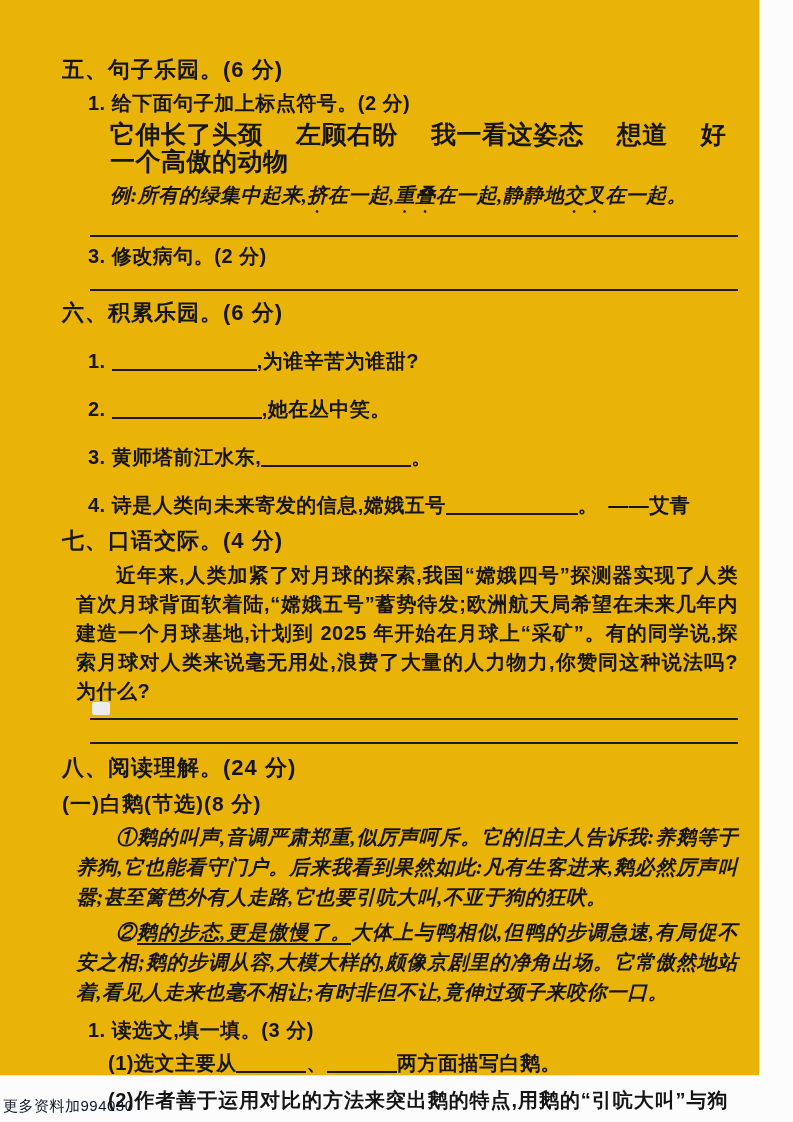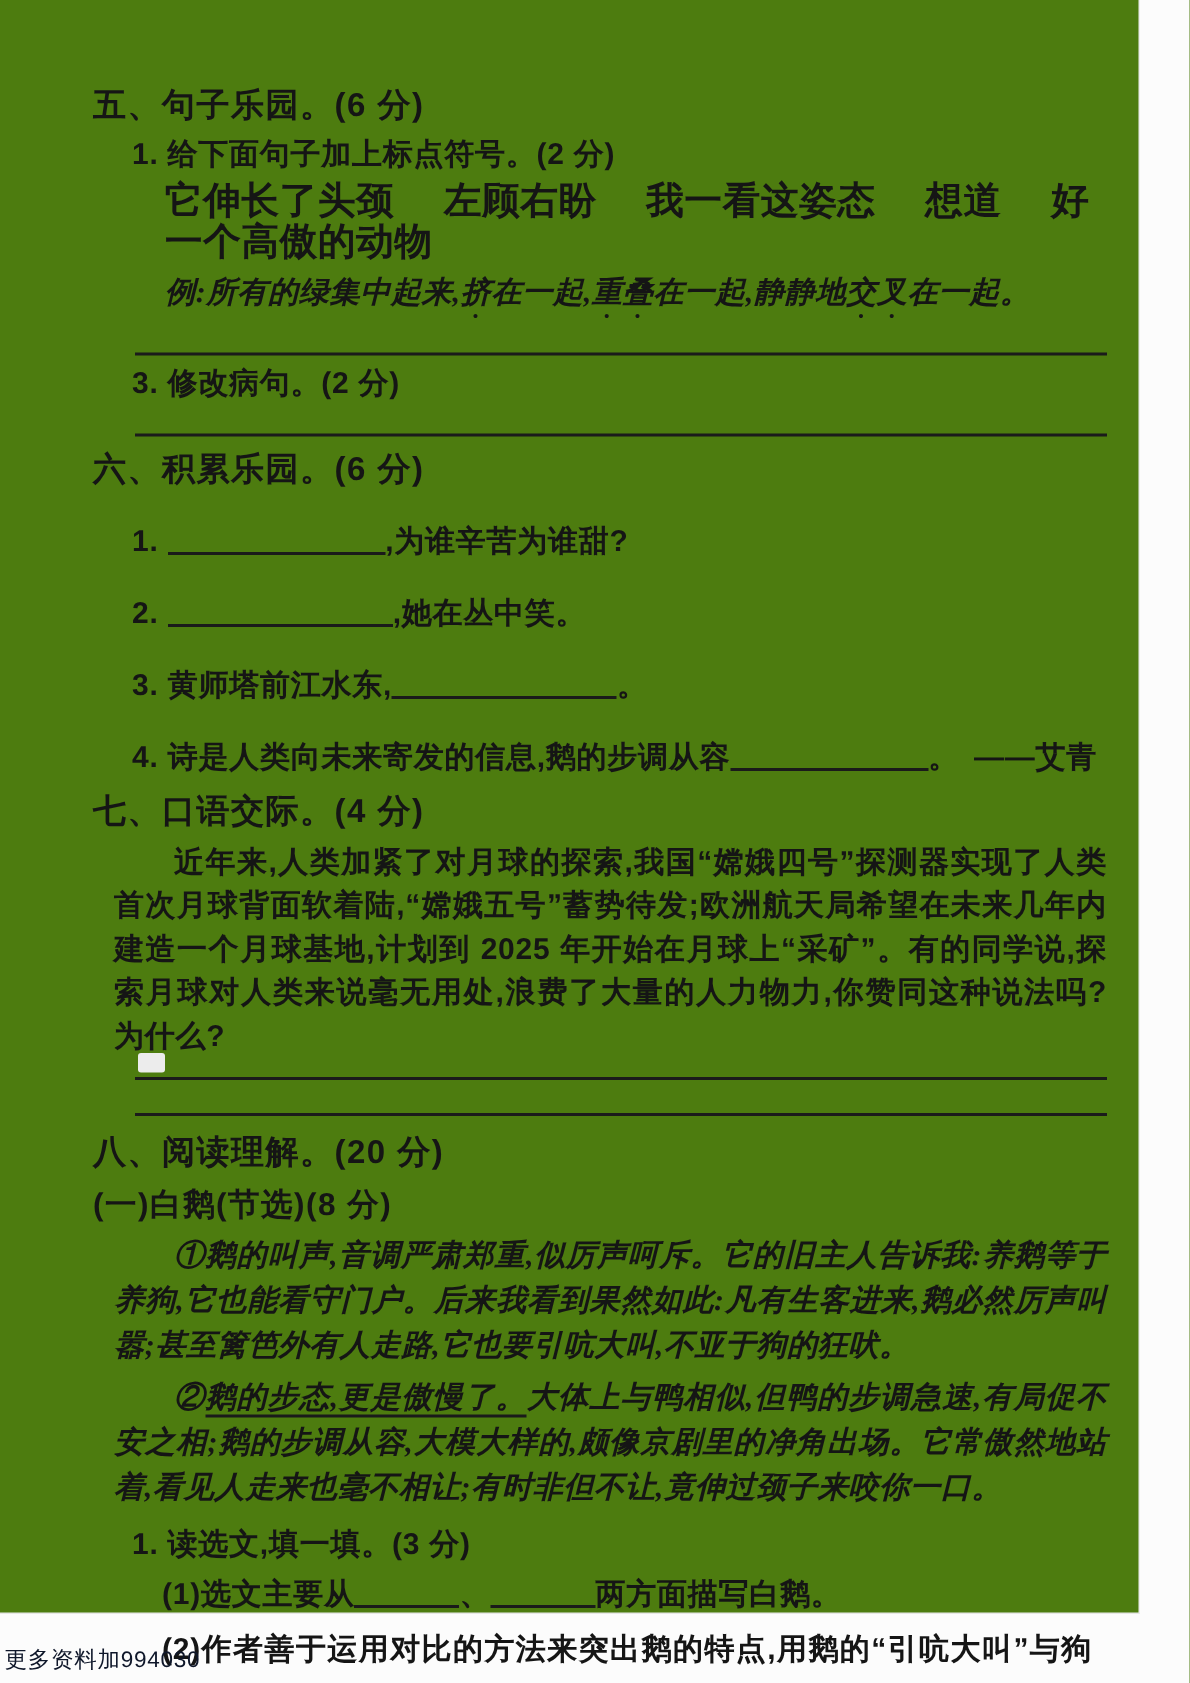--- a/index.html
+++ b/index.html
@@ -4,21 +4,21 @@
 <style>
   html,body{margin:0;padding:0;}
   body{
     width:793px;height:1122px;position:relative;overflow:hidden;
     background:#fcfcfc;
     font-family:"Liberation Sans","DejaVu Sans",sans-serif;
     color:#151515;
   }
   .paper{
     position:absolute;left:0;top:0;width:759px;height:1075px;
-    background:#4d7c0f;
+    background:#eab308;
     border-right:1px solid #ededed;
     border-bottom:1px solid #e7e7e7;
   }
   .content{position:absolute;left:62px;top:56px;width:680px;}
 
   .sec-title{
     font-weight:700;font-size:22px;line-height:28px;letter-spacing:1px;
     margin:0;
   }
   .q-label{
@@ -96,28 +96,28 @@
     <div class="q-text">它伸长了头颈　 左顾右盼　 我一看这姿态　 想道　 好一个高傲的动物</div>
     <div class="example kai"><span>例:所有的绿集中起来,</span><span class="em-dot">挤</span><span>在一起,</span><span class="em-dot">重叠</span><span>在一起,静静地</span><span class="em-dot">交叉</span><span>在一起。</span></div>
     <div class="ansline" style="margin-top:18px;"></div>
     <div class="q-label">3. 修改病句。(2 分)</div>
     <div class="ansline" style="margin-top:20px;"></div>
 
     <div class="sec-title" style="margin-top:8px;">六、积累乐园。(6 分)</div>
     <div class="fill-item"><span>1.</span> <span class="blank b145"></span><span>,为谁辛苦为谁甜?</span></div>
     <div class="fill-item"><span>2.</span> <span class="blank b150"></span><span>,她在丛中笑。</span></div>
     <div class="fill-item"><span>3.</span> <span>黄师塔前江水东,</span><span class="blank b150"></span><span>。</span></div>
-    <div class="fill-item"><span>4.</span> <span>诗是人类向未来寄发的信息,鹅的步调从容</span><span class="blank b132"></span><span>。</span><span class="attribution">——艾青</span></div>
+    <div class="fill-item"><span>4.</span> <span>诗是人类向未来寄发的信息,嫦娥五号</span><span class="blank b132"></span><span>。</span><span class="attribution">——艾青</span></div>
 
     <div class="sec-title" style="margin-top:8px;">七、口语交际。(4 分)</div>
     <div class="para">近年来,人类加紧了对月球的探索,我国“嫦娥四号”探测器实现了人类首次月球背面软着陆,“嫦娥五号”蓄势待发;欧洲航天局希望在未来几年内建造一个月球基地,计划到 2025 年开始在月球上“采矿”。有的同学说,探索月球对人类来说毫无用处,浪费了大量的人力物力,你赞同这种说法吗? 为什么?</div>
     <div class="ansline" style="margin-top:12px;"></div>
     <div class="ansline" style="margin-top:22px;"></div>
 
-    <div class="sec-title" style="margin-top:10px;">八、阅读理解。(20 分)</div>
+    <div class="sec-title" style="margin-top:10px;">八、阅读理解。(24 分)</div>
     <div class="passage-title">(一)白鹅(节选)(8 分)</div>
     <div class="passage kai">①鹅的叫声,音调严肃郑重,似厉声呵斥。它的旧主人告诉我:养鹅等于养狗,它也能看守门户。后来我看到果然如此:凡有生客进来,鹅必然厉声叫嚣;甚至篱笆外有人走路,它也要引吭大叫,不亚于狗的狂吠。</div>
     <div class="passage kai"><span>②</span><span class="underlined">鹅的步态,更是傲慢了。</span><span>大体上与鸭相似,但鸭的步调急速,有局促不安之相;鹅的步调从容,大模大样的,颇像京剧里的净角出场。它常傲然地站着,看见人走来也毫不相让;有时非但不让,竟伸过颈子来咬你一口。</span></div>
     <div class="q-label" style="margin-left:26px;margin-top:10px;">1. 读选文,填一填。(3 分)</div>
     <div class="sub-q"><span>(1)</span><span>选文主要从</span><span class="blank b70"></span><span>、</span><span class="blank b70"></span><span>两方面描写白鹅。</span></div>
     <div class="sub-q"><span>(2)</span><span>作者善于运用对比的方法来突出鹅的特点,用鹅的“引吭大叫”与狗的“</span></div>
 
   </div>
   <div class="smudge"></div>
 </div>

